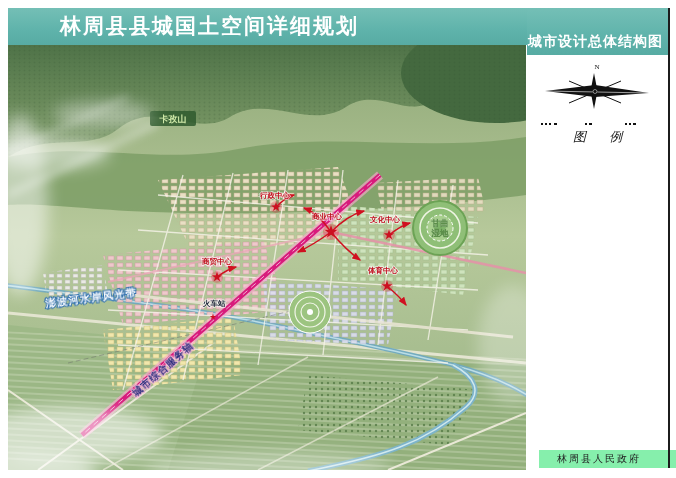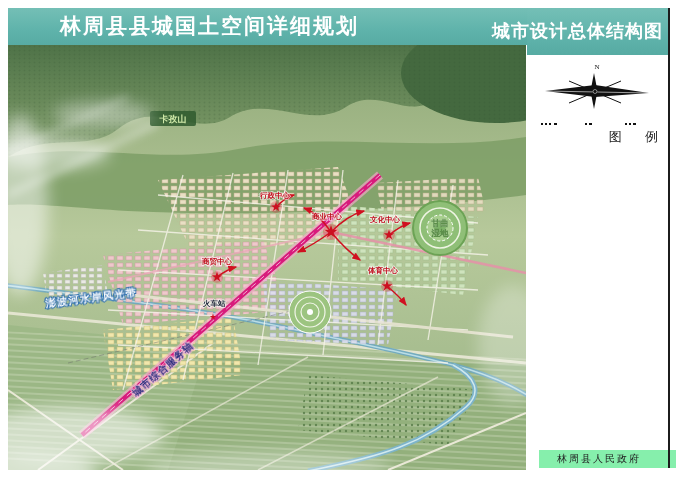--- a/index.html
+++ b/index.html
@@ -7,27 +7,27 @@
         font-family:"Liberation Sans",sans-serif;}
   
   .banner-left{position:absolute;left:8px;top:8px;width:508px;height:37px;
     background:linear-gradient(180deg,#74bfb6 0%,#5fb3ab 60%,#57aba3 100%);padding-left:36px;}
   .banner-left h1{margin:0;padding:0 0 0 16px;line-height:37px;font-size:21px;font-weight:bold;
     color:#ffffff;letter-spacing:2px;font-family:"Liberation Serif",serif;}
   
   .sidebar{position:absolute;left:527px;top:8px;width:141px;height:460px;background:#ffffff;}
   .banner-right{position:absolute;left:0;top:0;width:141px;height:47px;
     background:linear-gradient(180deg,#74bfb6 0%,#5fb3ab 60%,#57aba3 100%);}
-  .banner-right .sub{position:absolute;right:5px;bottom:12px;color:#fff;font-size:18px;
+  .banner-right .sub{position:absolute;right:5px;bottom:4px;color:#fff;font-size:14px;
     font-weight:bold;letter-spacing:1px;font-family:"Liberation Serif",serif;white-space:nowrap;}
   .compass-wrap{position:absolute;left:10px;top:52px;width:120px;height:52px;}
   .scalebar{position:absolute;left:10px;top:106px;width:120px;height:8px;}
-  .legend-title{position:absolute;left:0;top:120px;width:141px;text-align:right;
+  .legend-title{position:absolute;left:0;top:120px;width:141px;text-align:center;
     font-family:"Liberation Serif",serif;font-size:13px;color:#1a1a1a;letter-spacing:10px;
-    text-indent:10px;}
+    text-indent:10px;font-style:italic;}
   .footer-strip{position:absolute;left:0;top:442px;width:170px;height:18px;background:#86efac;margin-left:12px;}
   .footer-strip .gov{position:absolute;left:0;top:0;width:120px;text-align:center;line-height:18px;
     font-family:"Liberation Serif",serif;font-size:10px;color:#222;letter-spacing:2px;}
   .footer-strip .pagenum{position:absolute;right:3px;top:0;line-height:18px;
     font-family:"Liberation Serif",serif;font-size:10px;color:#111;}
   .page-border{position:absolute;left:668px;top:8px;width:2px;height:460px;background:#1c1c1c;}
   
   .map-wrap{position:absolute;left:8px;top:45px;width:518px;height:425px;overflow:hidden;}
 </style>
 </head>

